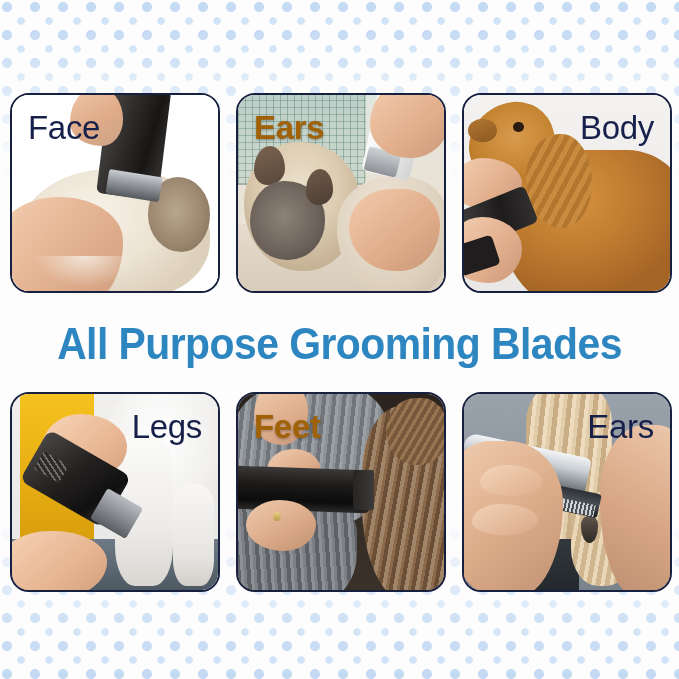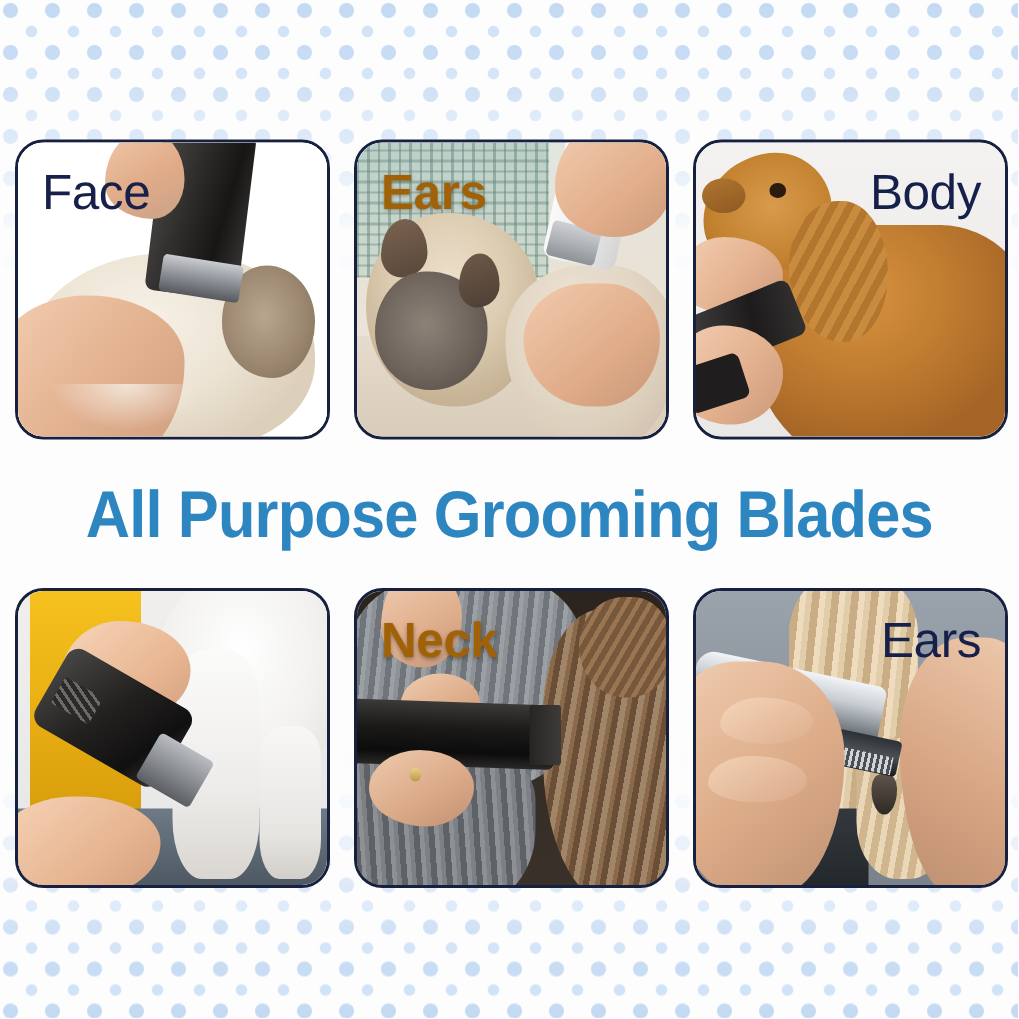--- a/index.html
+++ b/index.html
@@ -493,37 +493,38 @@
         <div class="table"></div>
         <div class="dogbody"></div>
         <div class="leg"></div>
         <div class="leg2"></div>
         <div class="hand1"></div>
         <div class="clipper-bk"></div>
         <div class="clipper-ridge"></div>
         <div class="clipper-head"></div>
         <div class="hand2"></div>
       </div>
+      <div class="card-label lbl-dark pos-tr">Legs</div>
     </div>
 
     <div class="card">
       <div class="photo sc-body">
         <div class="greycoat"></div>
         <div class="tancoat"></div>
         <div class="tanhead"></div>
         <div class="greycoat2"></div>
         <div class="hand-t"></div>
         <div class="hand-m"></div>
         <div class="clipper-tip"></div>
         <div class="clipper"></div>
         <div class="clipper-blade3"></div>
         <div class="hand-b2"></div>
         <div class="ring"></div>
       </div>
-      <div class="card-label lbl-light pos-tl">Neck</div>
+      <div class="card-label lbl-light pos-tl">Feet</div>
     </div>
 
     <div class="card">
       <div class="photo sc-feet">
         <div class="dark-bg"></div>
         <div class="legfur"></div>
         <div class="paw"></div>
         <div class="nail"></div>
         <div class="hand-r"></div>
         <div class="chrome"></div>

